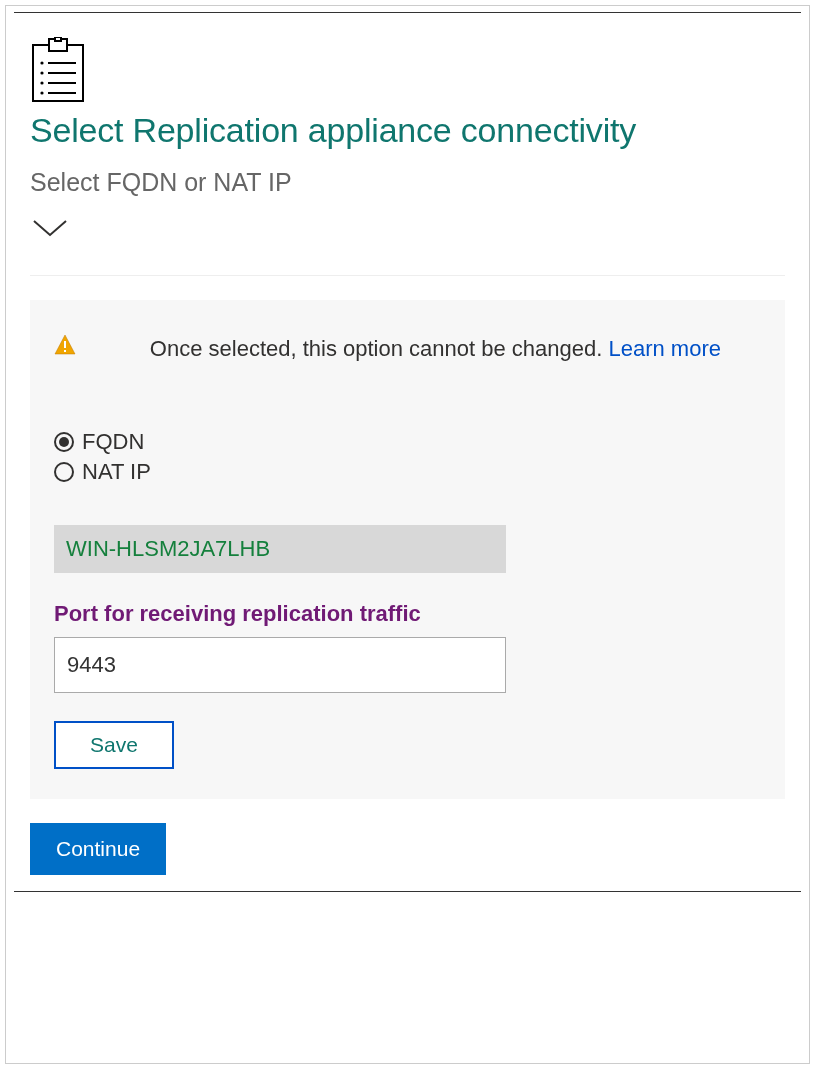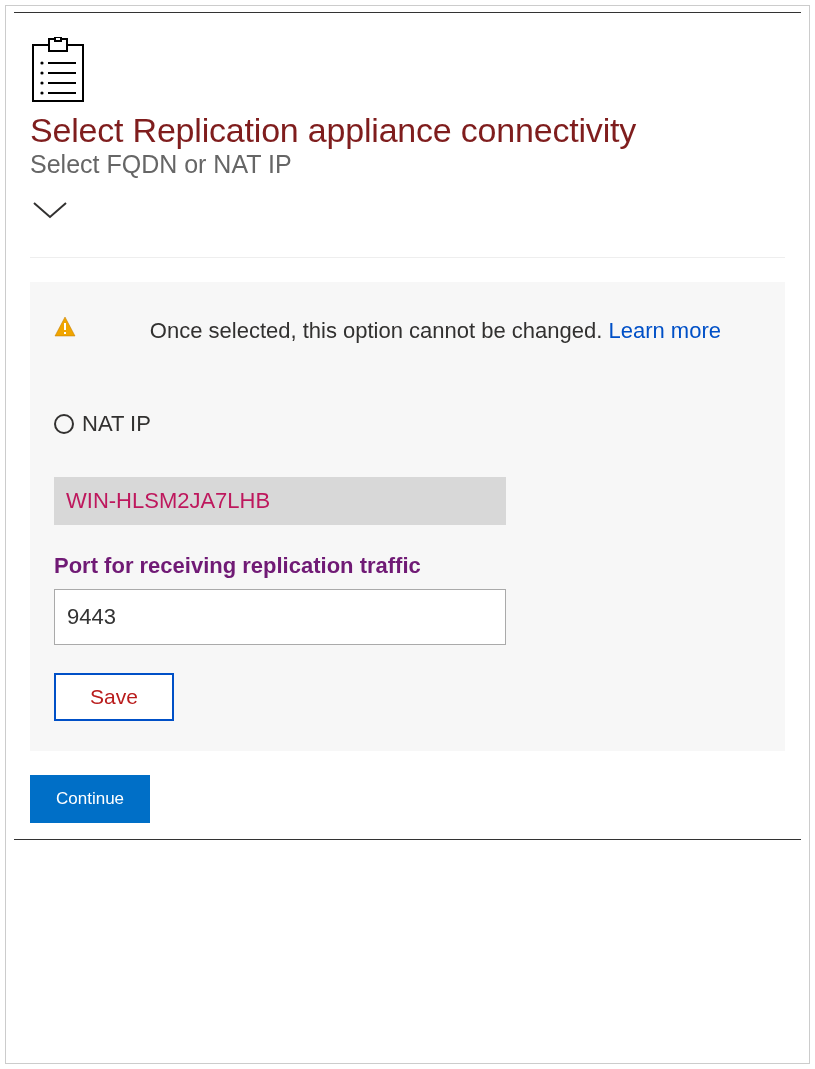--- a/index.html
+++ b/index.html
@@ -27,22 +27,22 @@
       padding: 24px 24px 0 24px;
     }
     .clipboard-icon {
       width: 56px;
       height: 66px;
       margin-bottom: 8px;
     }
     .page-title {
       font-size: 34px;
       font-weight: 400;
-      color: #7f1d1d;
-      margin-bottom: 0;
+      color: #0f766e;
+      margin-bottom: 18px;
       letter-spacing: -0.2px;
     }
     .page-subtitle {
       font-size: 25px;
       color: #666;
       font-weight: 400;
       margin-bottom: 20px;
     }
     .chevron {
       margin-left: 24px;
@@ -107,21 +107,21 @@
       border-radius: 50%;
     }
     .readonly-field {
       background: #d8d8d8;
       height: 48px;
       width: 452px;
       display: flex;
       align-items: center;
       padding: 0 12px;
       font-size: 22px;
-      color: #be185d;
+      color: #15803d;
       margin-bottom: 28px;
     }
     .field-label {
       font-size: 22px;
       color: #701a75;
       margin-bottom: 10px;
       font-weight: bold;
     }
     .text-input {
       width: 452px;
@@ -131,31 +131,31 @@
       font-size: 22px;
       padding: 0 12px;
       color: #333;
       font-family: inherit;
       margin-bottom: 28px;
       display: block;
     }
     .save-button {
       border: 2px solid #0050c7;
       background: #fff;
-      color: #b91c1c;
+      color: #0f766e;
       font-size: 21px;
       padding: 10px 34px;
       cursor: pointer;
       font-family: inherit;
     }
     .continue-button {
       background: #006fc7;
       color: #fff;
       border: none;
-      font-size: 17px;
+      font-size: 21px;
       padding: 14px 26px;
       cursor: pointer;
       font-family: inherit;
       margin: 24px 0 0 24px;
     }
     .bottomline {
       border-top: 1px solid #333;
       margin: 16px 8px 0 8px;
     }
   </style>
@@ -202,20 +202,26 @@
           <rect x="10" y="16" width="2" height="2" fill="#fff"></rect>
         </svg>
       </span>
       <span class="warning-text">
         <span>Once selected, this option cannot be changed. </span><span class="link">Learn more</span>
       </span>
     </div>
 
     <div class="radio-group">
       <label class="radio-row">
+        <span class="radio-circle">
+          <span class="radio-dot"></span>
+        </span>
+        <span>FQDN</span>
+      </label>
+      <label class="radio-row">
         <span class="radio-circle"></span>
         <span>NAT IP</span>
       </label>
     </div>
 
     <div class="readonly-field">
       <span>WIN-HLSM2JA7LHB</span>
     </div>
 
     <div class="field-label">Port for receiving replication traffic</div>

